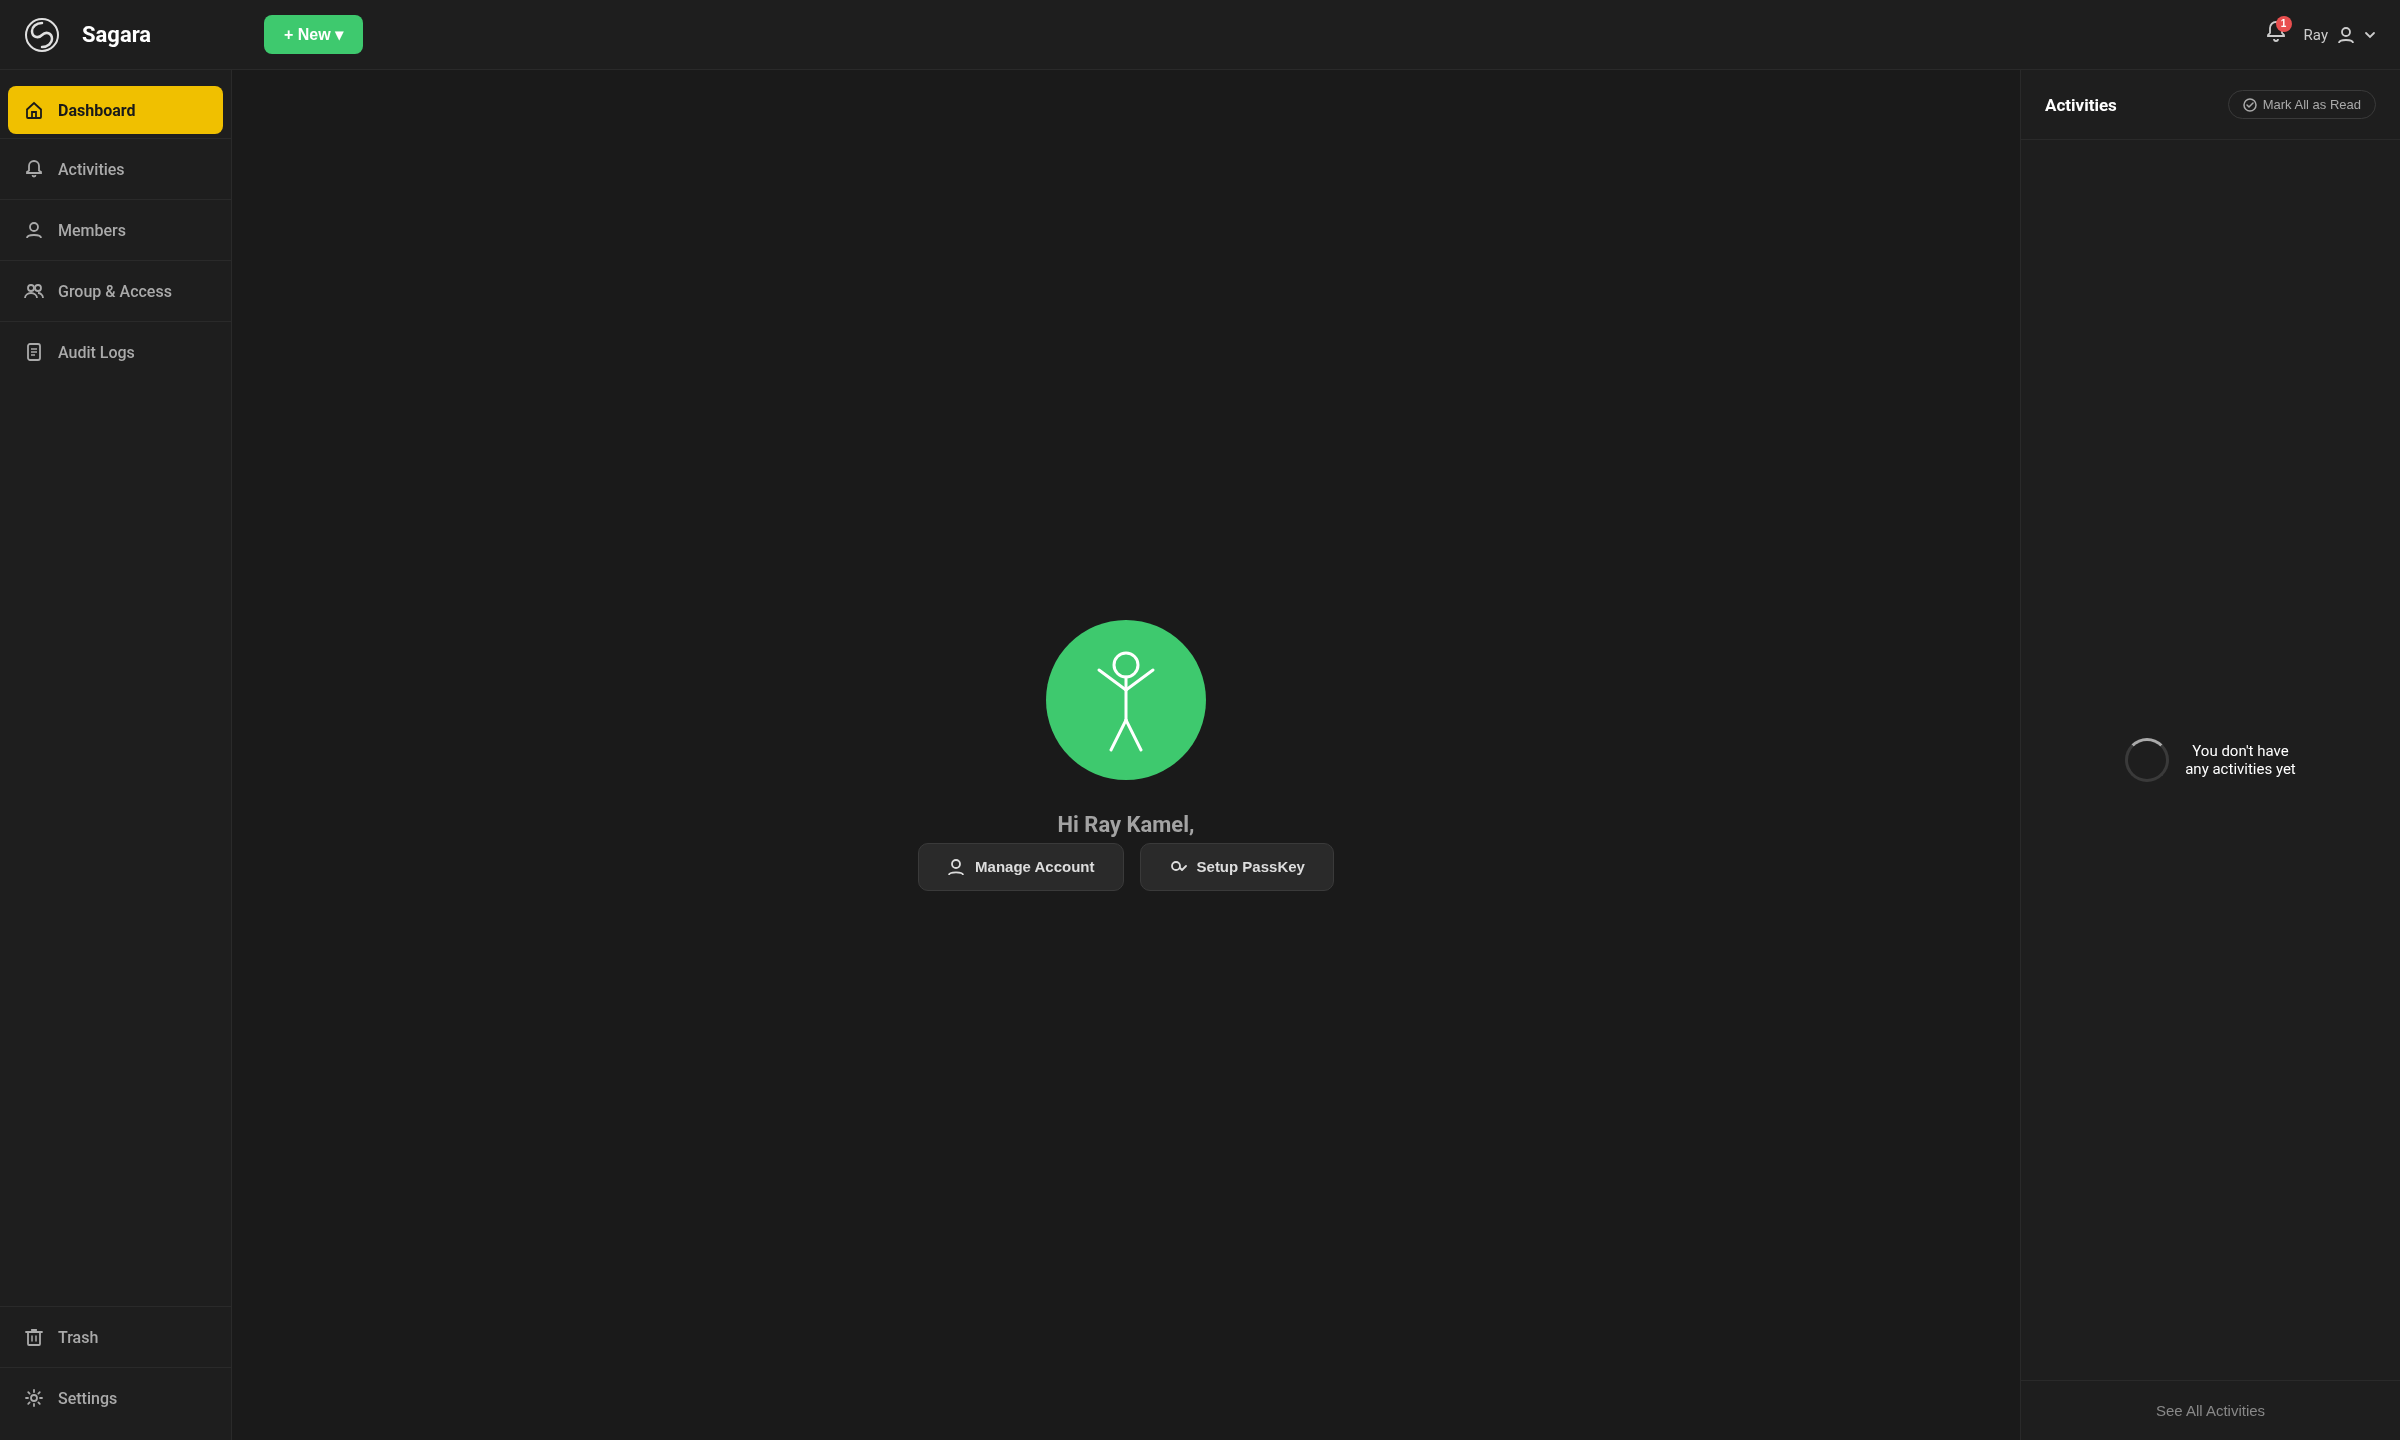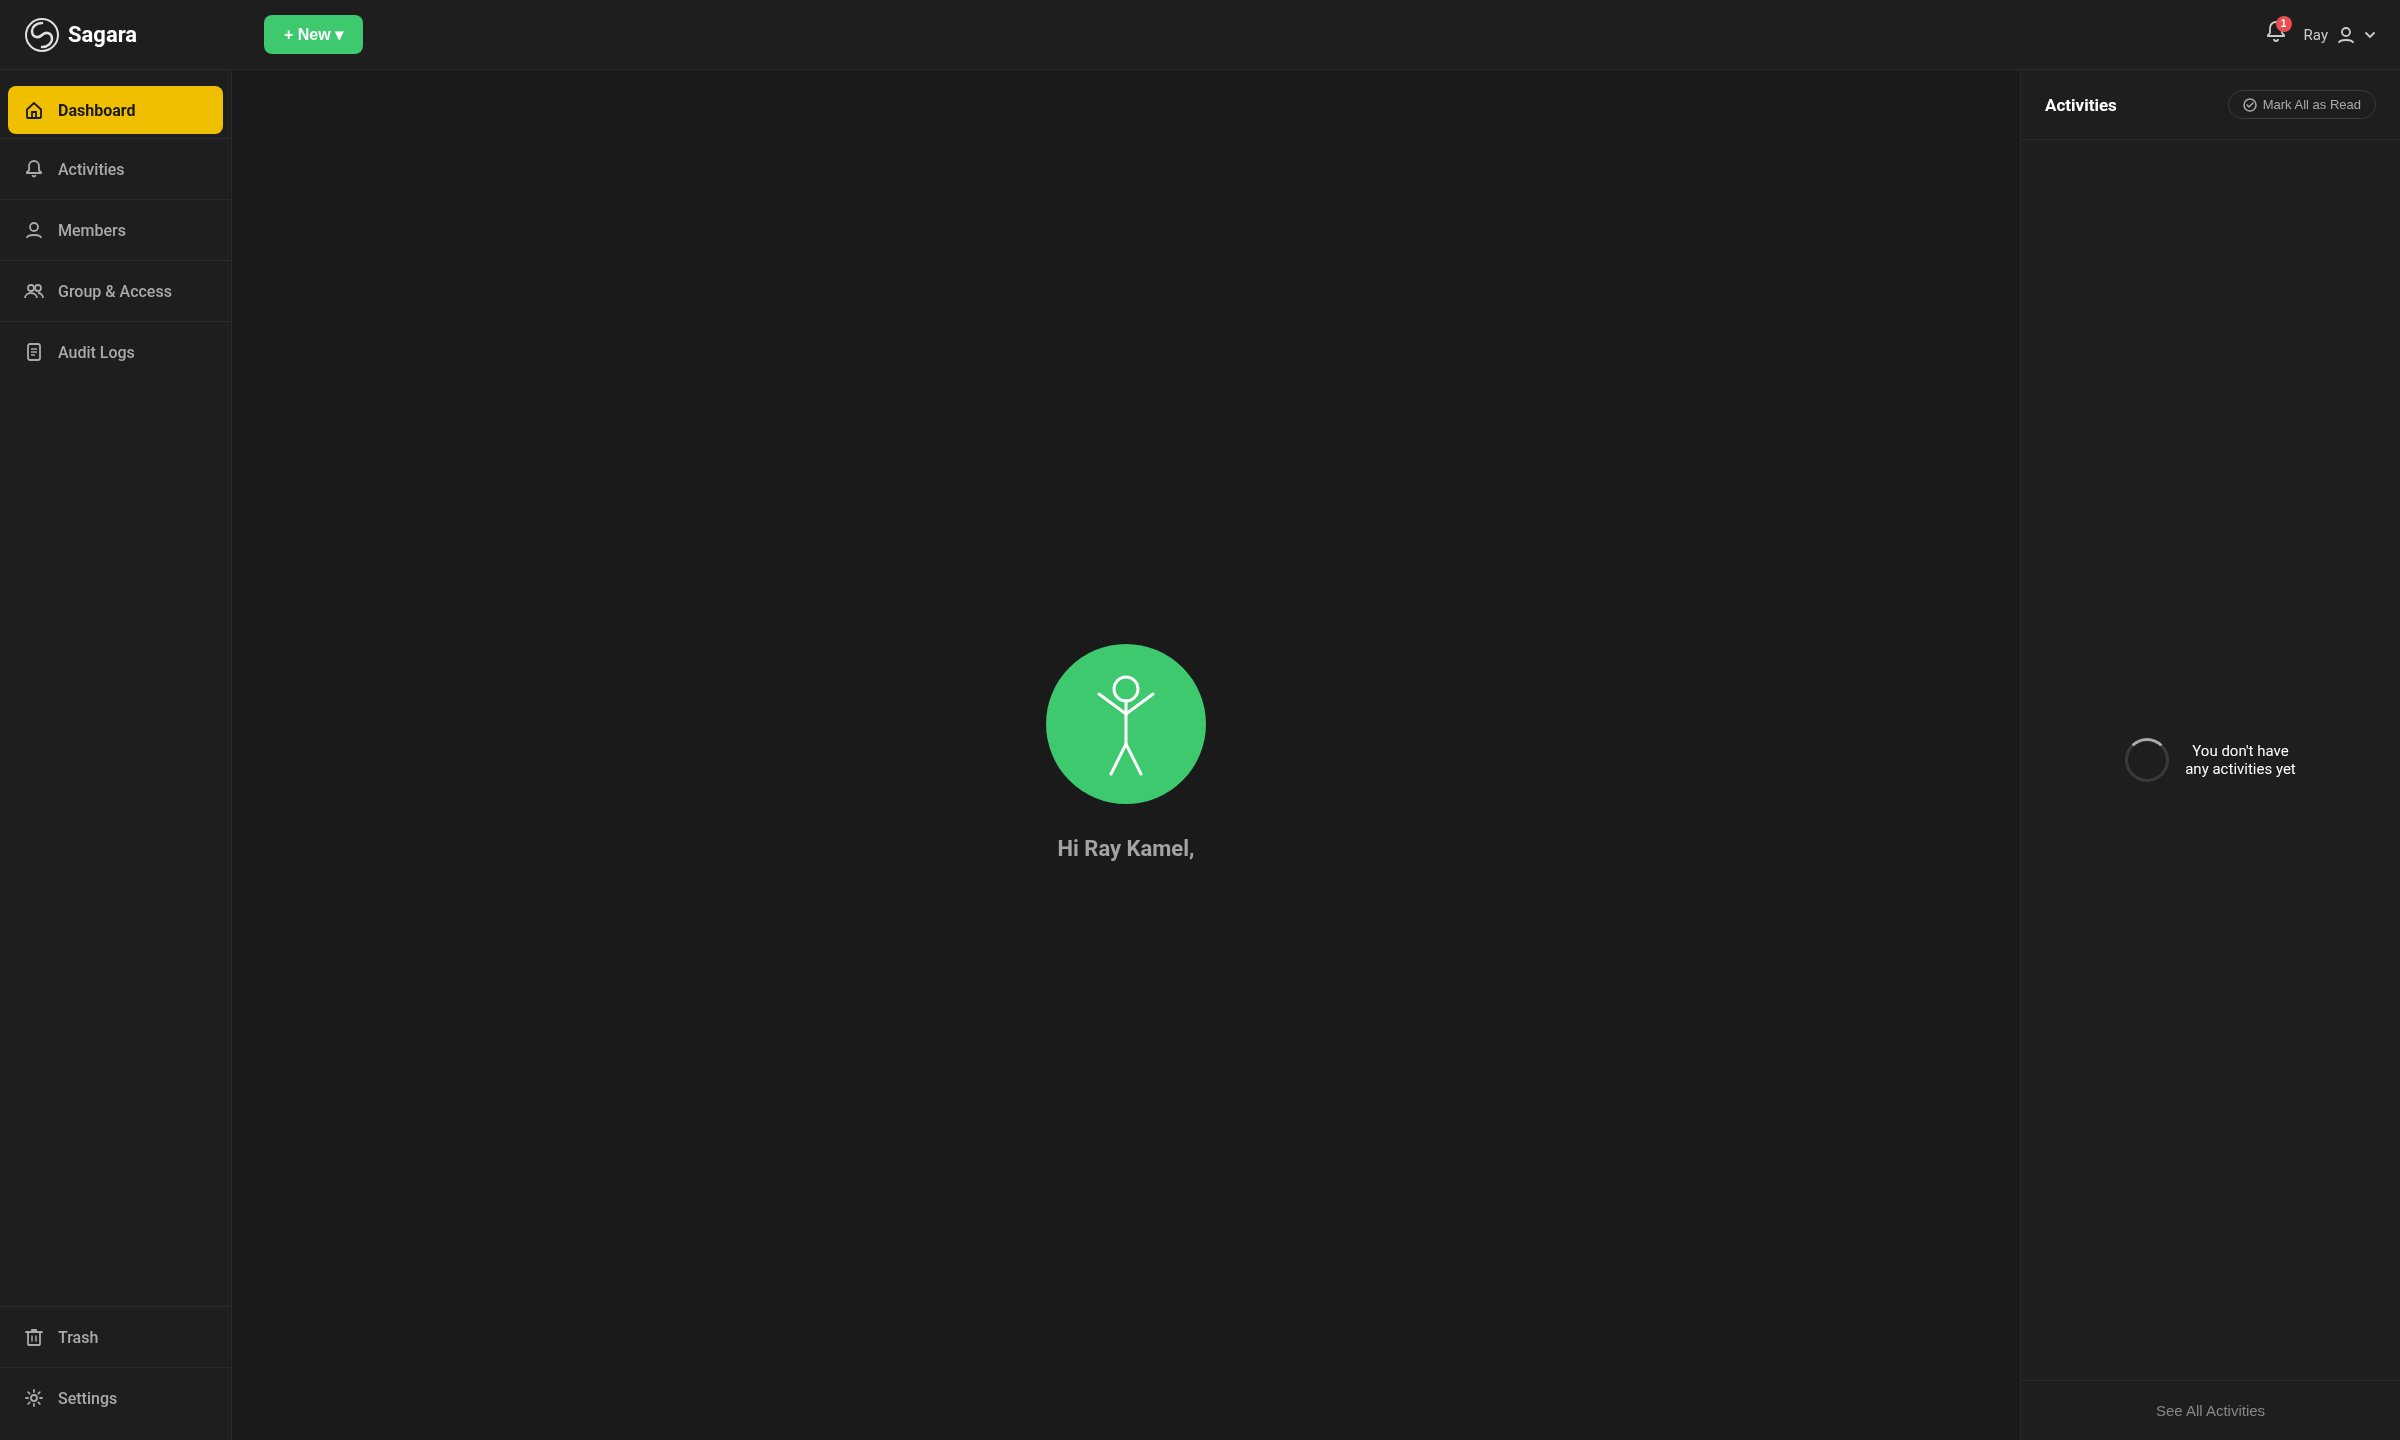--- a/index.html
+++ b/index.html
@@ -22,21 +22,21 @@
       height: 70px;
       padding: 0 24px;
       gap: 20px;
       border-bottom: 1px solid #2a2a2a;
       flex-shrink: 0;
     }
 
     .logo-area {
       display: flex;
       align-items: center;
-      gap: 8px;
+      gap: 22px;
       width: 220px;
     }
 
     .logo-icon {
       width: 36px;
       height: 36px;
     }
 
     .logo-text {
       font-size: 22px;
@@ -454,20 +454,36 @@
           <path d="M45 45 L18 25" stroke="white" stroke-width="3" stroke-linecap="round"></path>
           <path d="M45 45 L72 25" stroke="white" stroke-width="3" stroke-linecap="round"></path>
 
           <path d="M45 75 L30 105" stroke="white" stroke-width="3" stroke-linecap="round"></path>
           <path d="M45 75 L60 105" stroke="white" stroke-width="3" stroke-linecap="round"></path>
         </svg>
       </div>
 
       <h1 class="welcome-title">Hi Ray Kamel,</h1>
 
+      <div class="action-buttons">
+        <button class="action-btn">
+          <svg width="18" height="18" viewBox="0 0 18 18" fill="none">
+            <circle cx="9" cy="6" r="4" stroke="#ddd" stroke-width="1.8" fill="none"></circle>
+            <path d="M2 17c0-3.5 14-3.5 14 0" stroke="#ddd" stroke-width="1.8" fill="none"></path>
+          </svg>
+          <span>Manage Account</span>
+        </button>
+        <button class="action-btn">
+          <svg width="18" height="18" viewBox="0 0 18 18" fill="none">
+            <circle cx="7" cy="8" r="4" stroke="#ddd" stroke-width="1.8" fill="none"></circle>
+            <path d="M11 10l2 2 4-4" stroke="#ddd" stroke-width="1.8" stroke-linecap="round" stroke-linejoin="round"></path>
+          </svg>
+          <span>Setup PassKey</span>
+        </button>
+      </div>
 
     </div>
 
     <div class="activities-panel">
 
       <div class="activities-header">
         <span class="activities-title">Activities</span>
         <button class="mark-all-read-btn">
           <svg width="14" height="14" viewBox="0 0 14 14" fill="none">
             <circle cx="7" cy="7" r="6" stroke="#aaa" stroke-width="1.5" fill="none"></circle>

